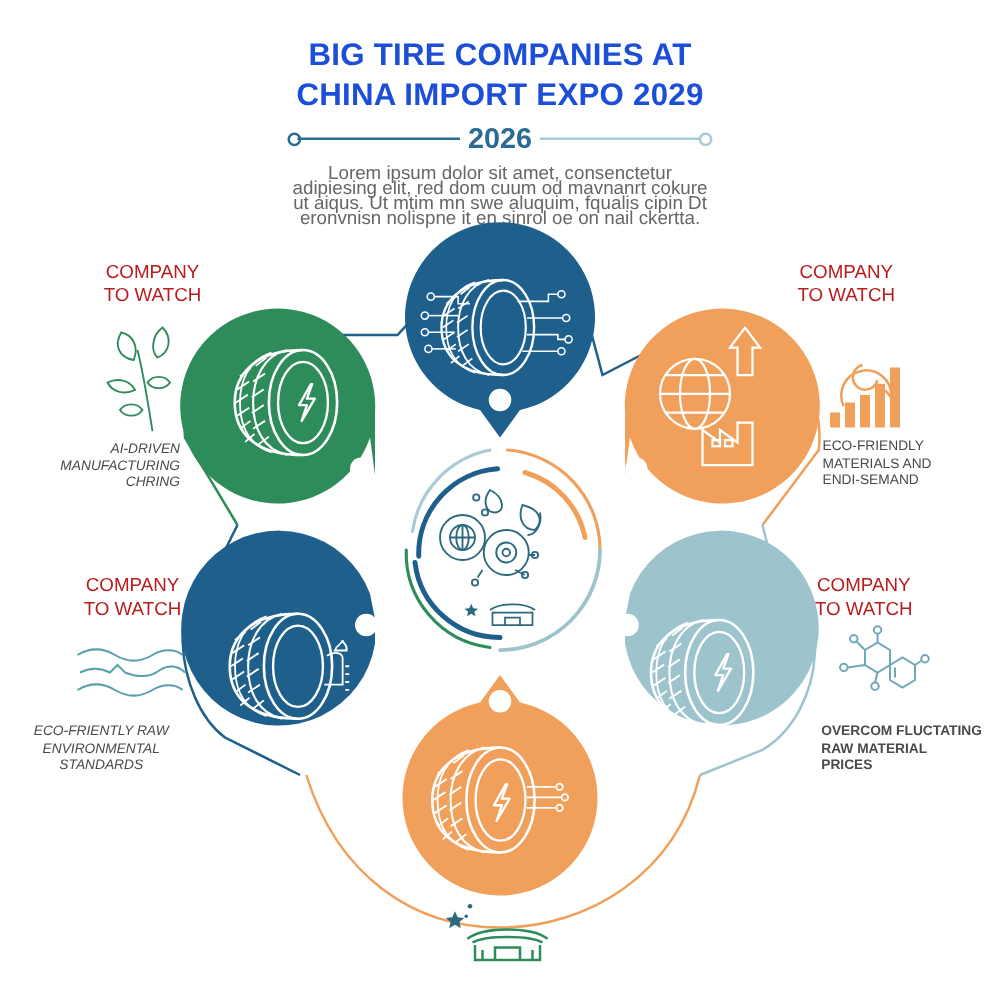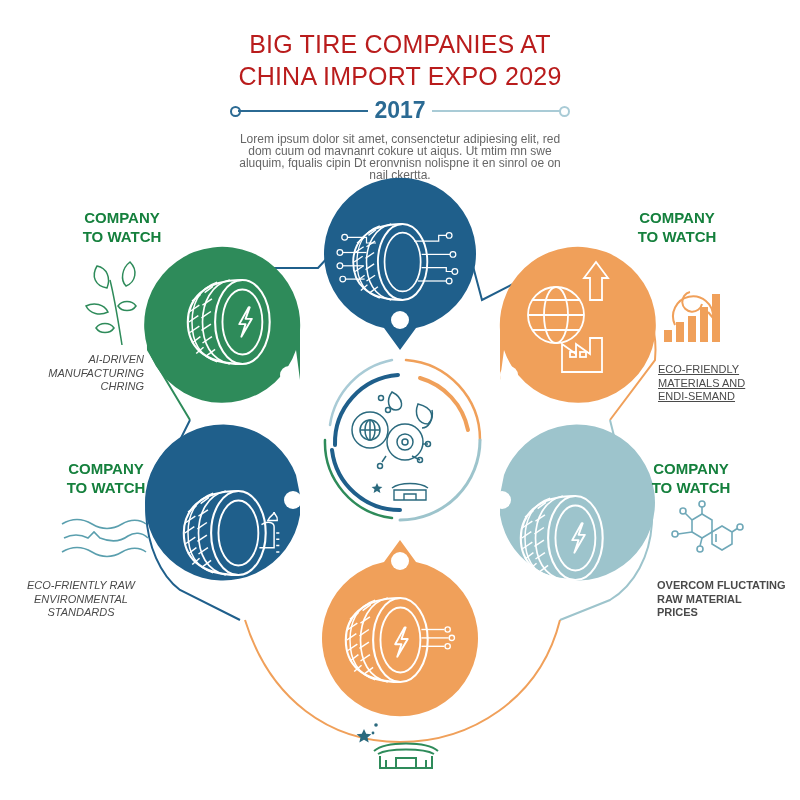--- a/index.html
+++ b/index.html
@@ -1,42 +1,42 @@
 <!DOCTYPE html>
 <html><head>
 <meta charset="utf-8">
 <style>
   html, body { margin: 0; padding: 0; background: #ffffff; }
   body { width: 800px; height: 800px; position: relative; overflow: hidden; font-family: "Liberation Sans", sans-serif; color: #2b2b2b; }
-  .title { position: absolute; left: 0; top: 28px; width: 800px; text-align: center; font-size: 25px; line-height: 32px; font-weight: 400; color: #b91c1c; letter-spacing: 0.2px; }
+  .title { position: absolute; left: 0; top: 28px; width: 800px; text-align: center; font-size: 25px; line-height: 32px; font-weight: 700; color: #1d4ed8; letter-spacing: 0.2px; }
   .year-row { position: absolute; left: 230px; top: 96px; width: 340px; height: 28px; }
   .year-line-l { position: absolute; left: 8px; top: 14px; width: 130px; height: 2px; background: #2b6a93; }
   .year-line-r { position: absolute; right: 8px; top: 14px; width: 130px; height: 2px; background: #a9cbd6; }
   .year-dot-l { position: absolute; left: 0; top: 10px; width: 7px; height: 7px; border: 2px solid #2b6a93; border-radius: 50%; background: #fff; }
   .year-dot-r { position: absolute; right: 0; top: 10px; width: 7px; height: 7px; border: 2px solid #a9cbd6; border-radius: 50%; background: #fff; }
   .year-text { position: absolute; left: 0; width: 340px; top: 0; text-align: center; font-size: 23px; font-weight: 700; color: #2b6a93; line-height: 28px; }
-  .intro { position: absolute; left: 230px; top: 133px; width: 340px; text-align: center; font-size: 12px; line-height: 12px; color: #666; }
-  .heading { position: absolute; font-size: 15px; line-height: 19px; font-weight: 700; color: #15803d; text-align: center; width: 120px; }
+  .intro { position: absolute; left: 230px; top: 133px; width: 340px; text-align: center; font-size: 15px; line-height: 12px; color: #666; }
+  .heading { position: absolute; font-size: 15px; line-height: 19px; font-weight: 400; color: #b91c1c; text-align: center; width: 120px; }
   .desc { position: absolute; font-size: 11px; line-height: 13.5px; color: #4a4a4a; text-transform: uppercase; }
   .desc.right { text-align: right; font-style: italic; }
   .desc.left { text-align: left; }
   svg { position: absolute; left: 0; top: 0; }
 </style>
 </head>
 <body>
 
 <div class="title">
   <div>BIG TIRE COMPANIES AT</div>
   <div>CHINA IMPORT EXPO 2029</div>
 </div>
 
 <div class="year-row">
   <div class="year-dot-l"></div>
   <div class="year-line-l"></div>
-  <div class="year-text">2017</div>
+  <div class="year-text">2026</div>
   <div class="year-line-r"></div>
   <div class="year-dot-r"></div>
 </div>
 
 <div class="intro">Lorem ipsum dolor sit amet, consenctetur adipiesing elit, red dom cuum od mavnanrt cokure ut aiqus. Ut mtim mn swe aluquim, fqualis cipin Dt eronvnisn nolispne it en sinrol oe on nail ckertta.</div>
 
 <svg width="800" height="800" viewBox="0 0 800 800">
   <defs>
     <g id="tire-base">
 
@@ -279,21 +279,21 @@
 <div class="heading" style="left:631px; top:459px;">
   <div>COMPANY</div>
   <div>TO WATCH</div>
 </div>
 
 <div class="desc right" style="left:20px; top:353px; width:124px;">
   <div>AI-DRIVEN</div>
   <div>MANUFACTURING</div>
   <div>CHRING</div>
 </div>
-<div class="desc left" style="left:658px; top:363px; width:130px;text-decoration:underline;">
+<div class="desc left" style="left:658px; top:351px; width:130px;">
   <div>ECO-FRIENDLY</div>
   <div>MATERIALS AND</div>
   <div>ENDI-SEMAND</div>
 </div>
 <div class="desc right" style="left:20px; top:579px; width:122px;text-align:center;">
   <div>ECO-FRIENTLY RAW</div>
   <div>ENVIRONMENTAL</div>
   <div>STANDARDS</div>
 </div>
 <div class="desc left" style="left:657px; top:579px; width:140px;font-weight:bold;">

